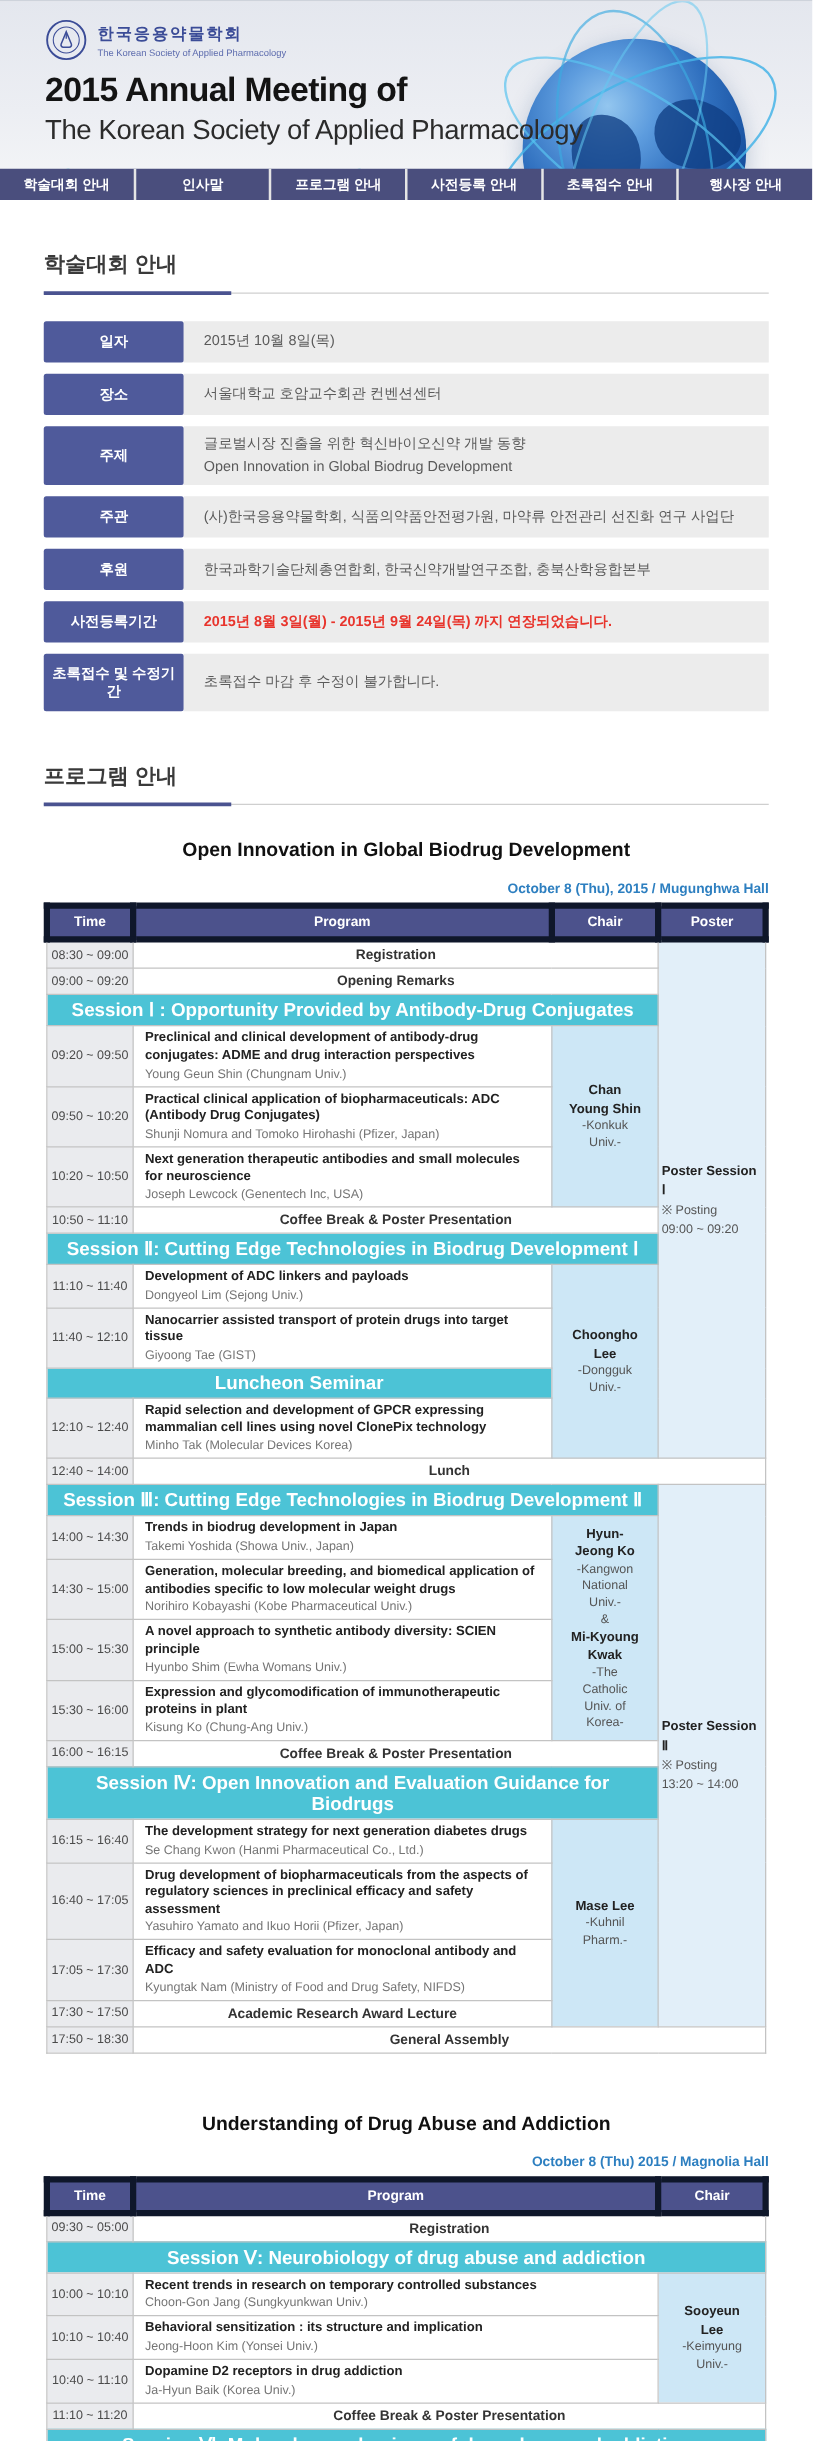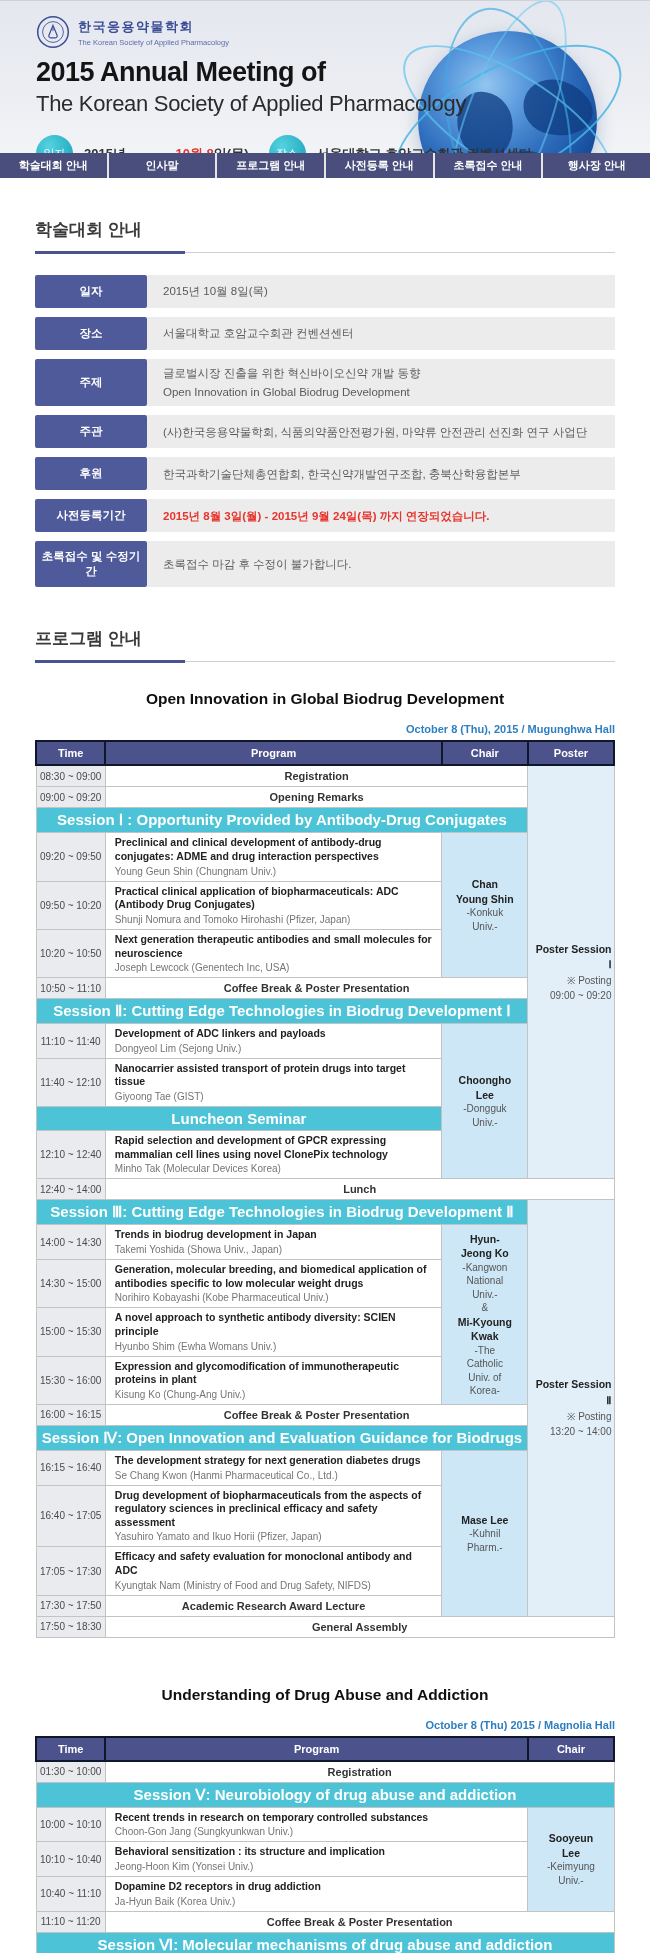--- a/index.html
+++ b/index.html
@@ -1,20 +1,20 @@
 <!DOCTYPE html>
 <html><head>
 <meta charset="utf-8">
 <title>2015 Annual Meeting of The Korean Society of Applied Pharmacology</title>
 <style>
   * { box-sizing: border-box; margin: 0; padding: 0; }
   body { width: 650px; background: #ffffff; font-family: "Liberation Sans", sans-serif; }
 
   
-  .header { position: relative; height: 178px; overflow: hidden;
+  .header { position: relative; height: 160px; overflow: hidden;
     background: linear-gradient(180deg, #e4e7ee 0%, #eceef3 55%, #f5f6f8 100%);
     border-top: 1px solid #ced3db; }
   .globe { position: absolute; right: 35px; top: 12px; width: 215px; height: 215px; z-index: 1; }
   .sphere { position: absolute; inset: 18px; border-radius: 50%;
     background: radial-gradient(circle at 38% 30%, #93c6ef 0%, #5d9cde 22%, #2f6fbe 48%, #174f9e 72%, #0c3578 100%);
     box-shadow: 0 6px 18px rgba(20,60,120,.25); }
   .land { position: absolute; background: #0e3b80; opacity: .75; border-radius: 46% 54% 60% 40%/50% 45% 55% 50%; }
   .land.l1 { left: 40px; top: 60px; width: 55px; height: 70px; transform: rotate(-15deg); }
   .land.l2 { left: 105px; top: 50px; width: 70px; height: 55px; transform: rotate(20deg); }
   .land.l3 { left: 80px; top: 120px; width: 60px; height: 55px; transform: rotate(8deg); }
@@ -61,32 +61,32 @@
   .info-line { font-size: 11.5px; color: #5a5a5a; line-height: 1.45; }
   .info-line.red { color: #e8342c; font-weight: bold; }
 
   
   .program-table-wrap { margin-top: 48px; }
   .program-table-wrap:first-child { margin-top: 28px; }
   .table-title { text-align: center; font-size: 15.5px; font-weight: bold; color: #101010; }
   .table-subtitle { text-align: right; font-size: 11px; font-weight: bold; color: #2d7fc0; margin: 15px 0 5px; }
   table.program { width: 100%; border-collapse: collapse; border: 1px solid #9fa3a8; table-layout: fixed; }
   table.program th { background: #4c528c; color: #fff; font-size: 11px; font-weight: bold;
-    padding: 5px 2px; border: 2px solid #0f172a; }
+    padding: 5px 2px; border: 5px solid #0f172a; }
   table.program td { border: 1px solid #c3c3c3; vertical-align: middle; }
   td.time { background: #eaebee; text-align: center; color: #4a4a4a; font-size: 10px; padding: 3px 1px; }
   td.plain { text-align: center; font-weight: bold; color: #333; font-size: 11px; padding: 4px 3px; background: #fff; }
   td.session { background: #4cc3d6; color: #fff; font-weight: bold; text-align: center; font-size: 15px; padding: 3px 4px; }
   td.talk { background: #fff; padding: 3px 9px; }
   .talk-title { font-weight: bold; color: #222; font-size: 10.5px; line-height: 1.3; }
   .talk-speaker { color: #757575; font-size: 10px; line-height: 1.3; margin-top: 1px; }
   td.chair { background: #cde7f6; text-align: center; font-size: 10px; color: #555; padding: 3px 13px; }
   td.chair div { line-height: 1.35; }
   td.chair b { color: #222; font-size: 10.5px; }
-  td.poster { background: #e2eff9; text-align: right; font-size: 10px; color: #555; padding: 3px 2px; }
+  td.poster { background: #e2eff9; text-align: left; font-size: 10px; color: #555; padding: 3px 2px; }
   td.poster div { line-height: 1.5; }
   td.poster b { color: #222; font-size: 10.5px; }
 </style>
 </head>
 <body>
 
 <div class="header">
   <div class="globe">
     <div class="sphere">
       <div class="land l1"></div>
@@ -383,21 +383,21 @@
             </colgroup>
             <thead>
               <tr>
                 <th>Time</th>
                 <th>Program</th>
                 <th>Chair</th>
               </tr>
             </thead>
             <tbody>
               <tr class="row-plain">
-                <td class="time">01:30 ~ 10:00</td>
+                <td class="time">09:30 ~ 05:00</td>
                 <td class="plain" colspan="2">Registration</td>
               </tr>
               <tr class="row-session">
                 <td class="session" colspan="3">Session Ⅴ: Neurobiology of drug abuse and addiction</td>
               </tr>
               <tr class="row-talk">
                 <td class="time">10:00 ~ 10:10</td>
                 <td class="talk">
                   <div class="talk-title">Recent trends in research on temporary controlled substances</div>
                   <div class="talk-speaker">Choon-Gon Jang (Sungkyunkwan Univ.)</div>

